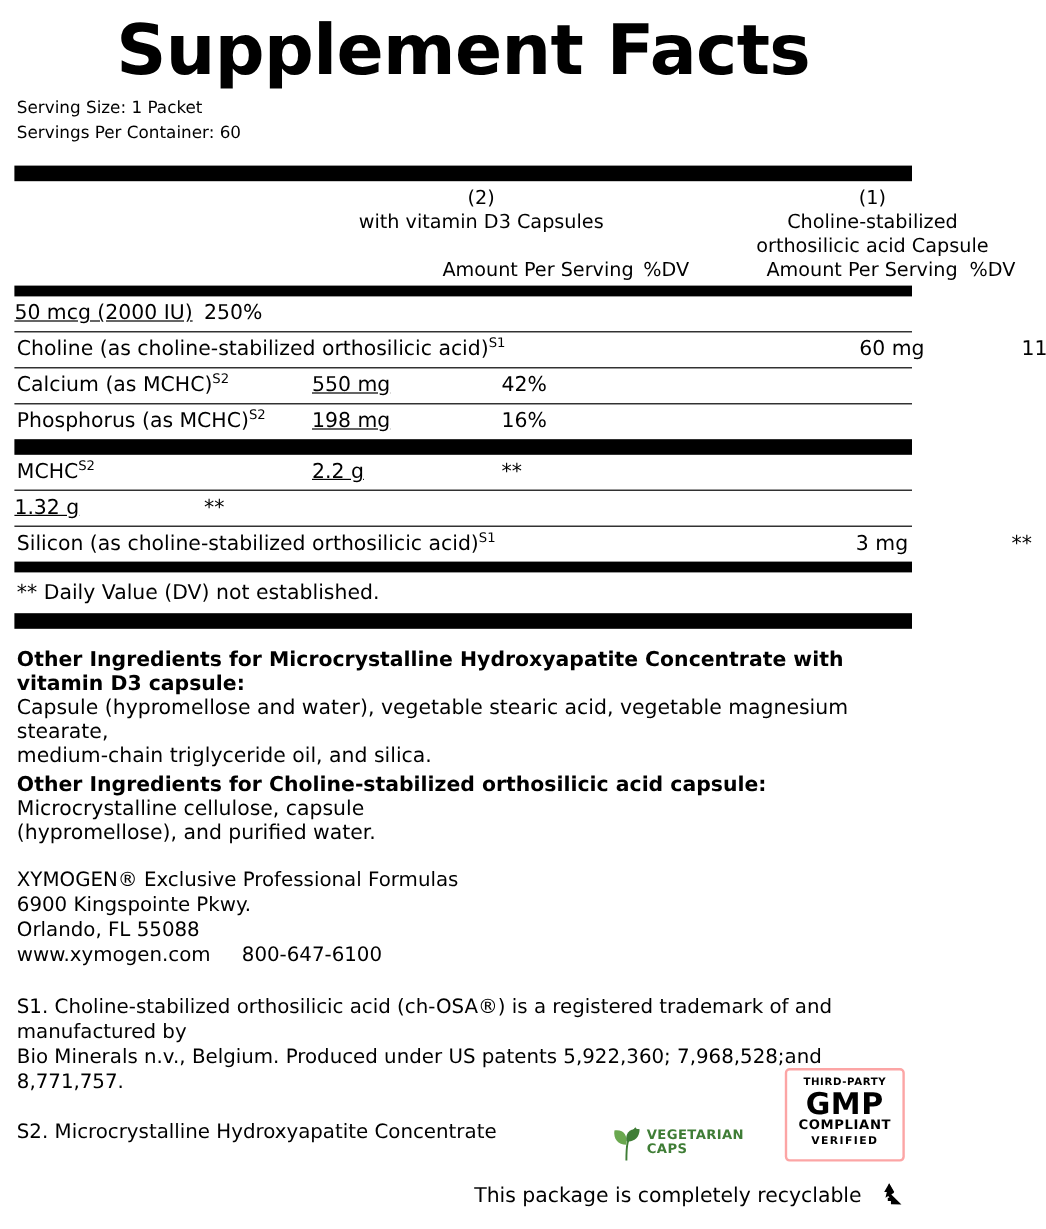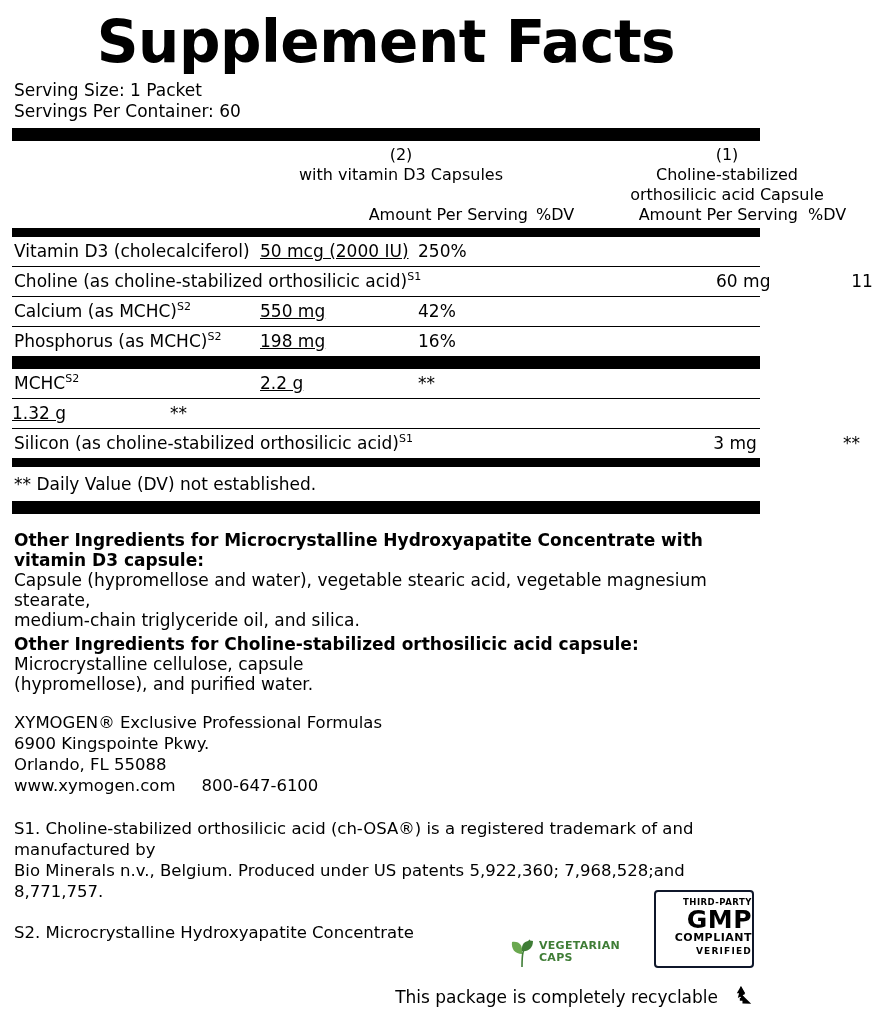--- a/index.html
+++ b/index.html
@@ -28,24 +28,24 @@
     line-height: 64px;
     font-weight: bold;
     letter-spacing: -0.5px;
     white-space: nowrap;
     text-align: center;
     margin: 2px 0 6px 0;
   }
 
   
   .serving-block {
-    font-size: 17px;
+    font-size: 14px;
     line-height: 21px;
     padding-left: 2px;
-    margin-bottom: 6px;
+    margin-bottom: 16px;
   }
 
   
   .rule-thick {
     height: 13px;
     background: #000;
     margin: 0;
   }
   .rule-medium {
     height: 9px;
@@ -163,24 +163,24 @@
   .veg-text {
     font-size: 11px;
     line-height: 12px;
     color: #3f7d36;
     font-weight: bold;
     letter-spacing: .3px;
   }
   .gmp-badge {
     width: 96px;
     height: 74px;
-    border: 2px solid #0f172a;
+    border: 2px solid #fca5a5;
     border-radius: 4px;
     position: relative;
-    text-align: right;
+    text-align: center;
   }
   .gmp-top {
     font-size: 8.5px;
     font-weight: bold;
     letter-spacing: .5px;
     margin-top: 5px;
   }
   .gmp-main {
     font-size: 25px;
     font-weight: bold;
@@ -247,21 +247,20 @@
     <div class="spacer"></div>
     <div class="g2-amt">Amount Per Serving</div>
     <div class="g2-dv">%DV</div>
     <div class="g1-amt">Amount Per Serving</div>
     <div class="g1-dv">%DV</div>
   </div>
 
   <div class="rule-medium"></div>
 
   <div class="nrow">
-    <div class="n-name"><span>Vitamin D3 (cholecalciferol)</span></div>
     <div class="n-g2amt">50 mcg (2000 IU)</div>
     <div class="n-g2dv">250%</div>
     <div class="n-g1amt"></div>
     <div class="n-g1dv"></div>
   </div>
   <div class="rule-hair"></div>
 
   <div class="nrow">
     <div class="n-name"><span>Choline (as choline-stabilized orthosilicic acid)</span><sup>S1</sup></div>
     <div class="n-g2amt"></div>

